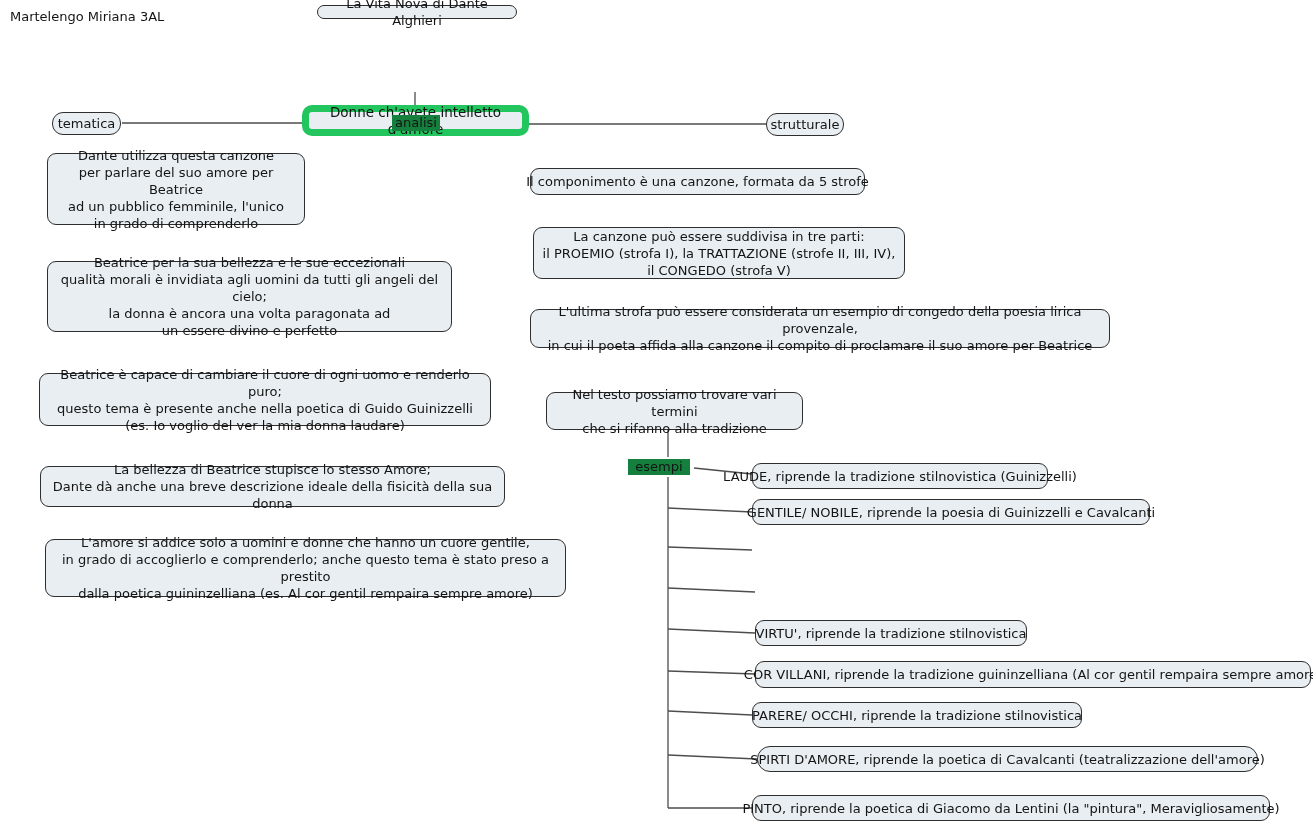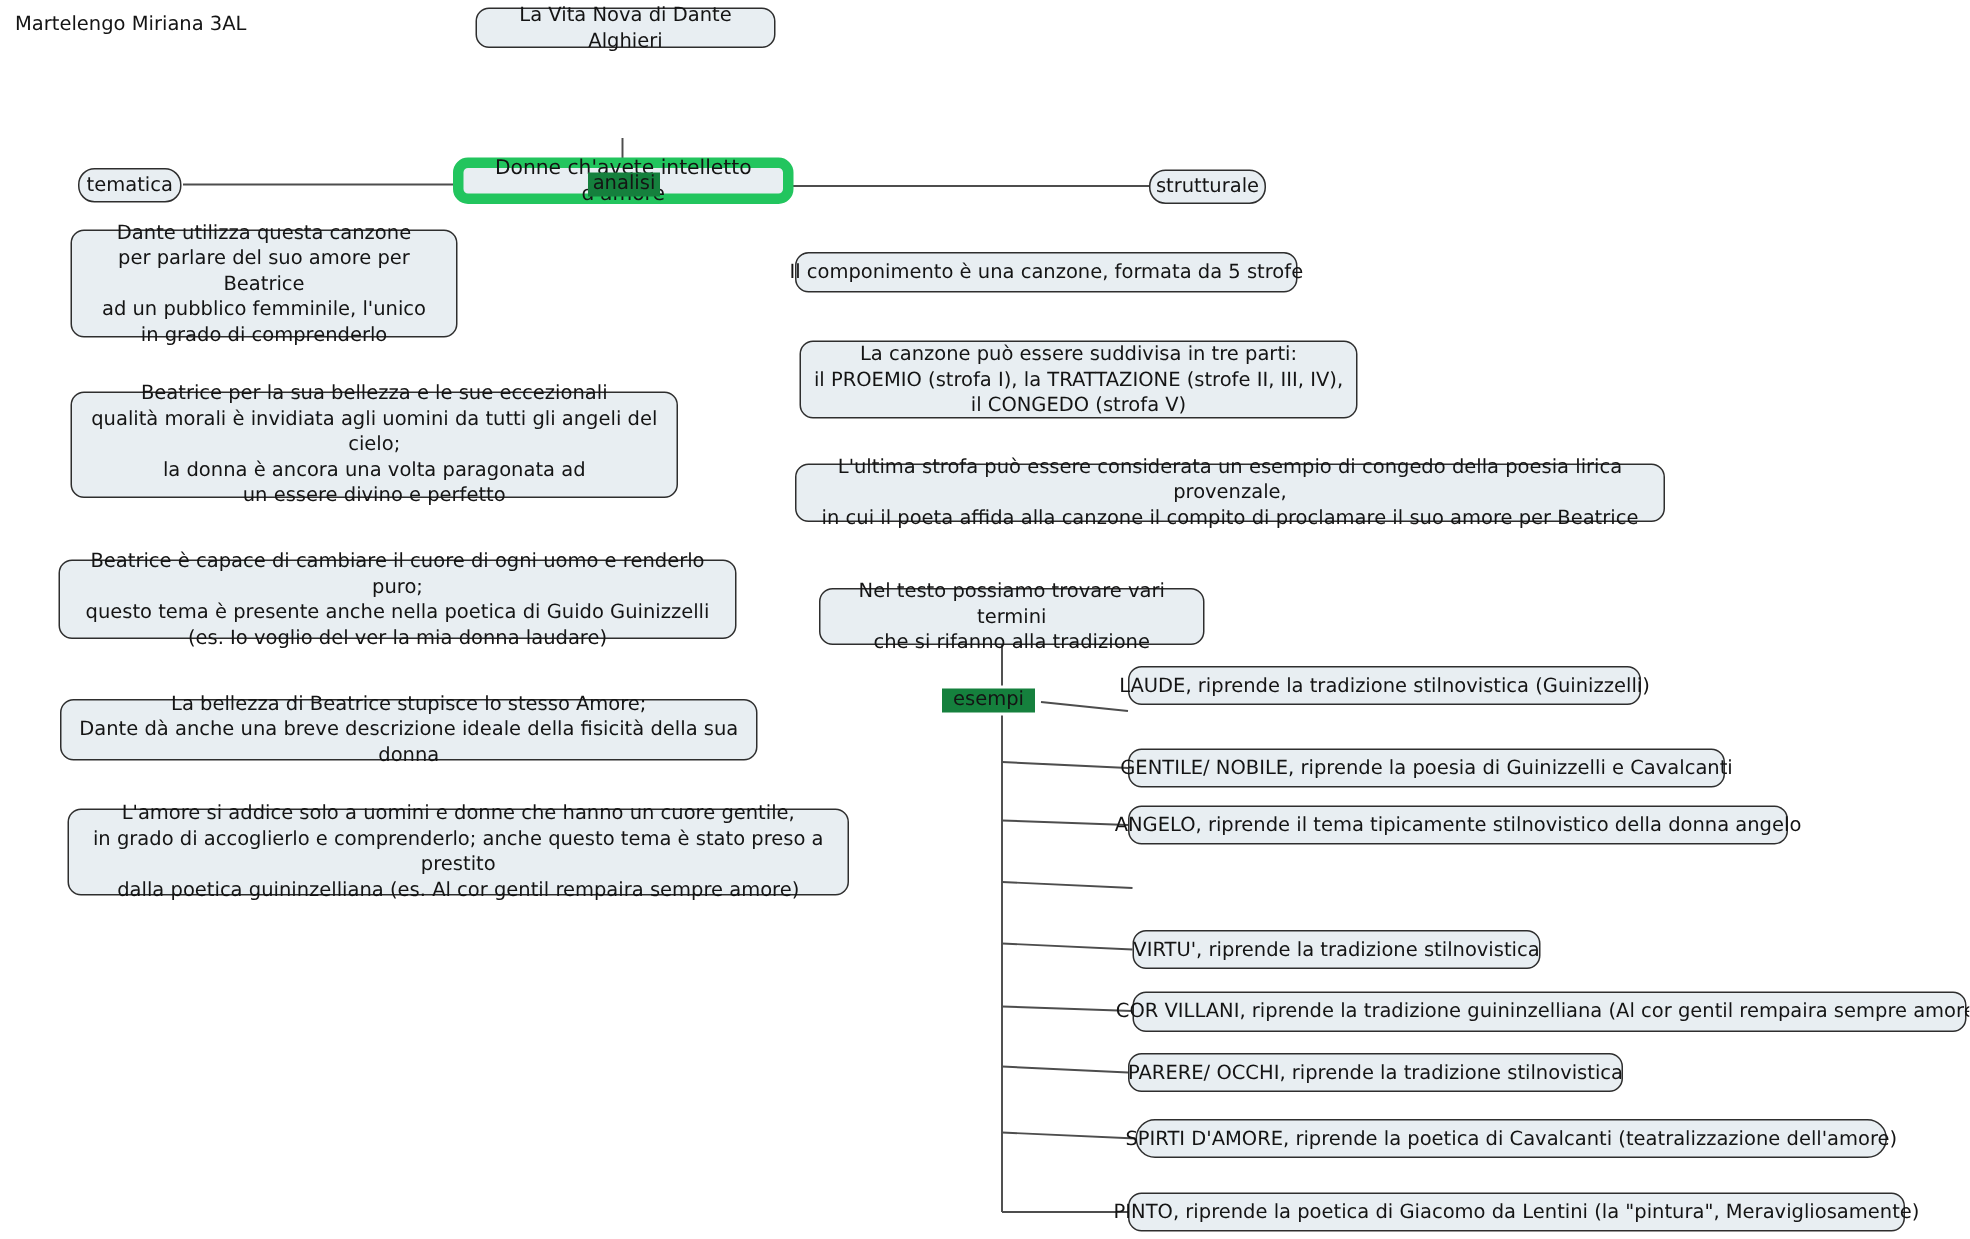--- a/index.html
+++ b/index.html
@@ -63,21 +63,21 @@
     <line x1="668" y1="588" x2="755" y2="592"></line>
     <line x1="668" y1="629" x2="755" y2="633"></line>
     <line x1="668" y1="671" x2="755" y2="674"></line>
     <line x1="668" y1="711" x2="752" y2="715"></line>
     <line x1="668" y1="755" x2="757" y2="759"></line>
     <line x1="668" y1="808" x2="752" y2="808"></line>
   </svg>
 
   <div class="author">Martelengo Miriana 3AL</div>
 
-  <div class="node" style="left:317px;top:5px;width:200px;height:27px;">La Vita Nova di Dante Alghieri</div>
+  <div class="node" style="left:317px;top:5px;width:200px;height:14px;">La Vita Nova di Dante Alghieri</div>
 
   <div class="node root" style="left:302px;top:61px;width:227px;height:31px;">Donne ch'avete intelletto d'amore</div>
 
   <span class="floating-label" style="left:392px;top:115px;width:48px;">analisi</span>
 
   <div class="node pill" style="left:52px;top:112px;width:69px;height:23px;">tematica</div>
 
   <div class="node pill" style="left:766px;top:113px;width:78px;height:23px;">strutturale</div>
 
   <div class="node" style="left:47px;top:153px;width:258px;height:72px;">Dante utilizza questa canzone
@@ -101,22 +101,21 @@
   <div class="node" style="left:533px;top:227px;width:372px;height:52px;">La canzone può essere suddivisa in tre parti:
 il PROEMIO (strofa I), la TRATTAZIONE (strofe II, III, IV),
 il CONGEDO (strofa V)</div>
   <div class="node" style="left:530px;top:309px;width:580px;height:39px;">L'ultima strofa può essere considerata un esempio di congedo della poesia lirica provenzale,
 in cui il poeta affida alla canzone il compito di proclamare il suo amore per Beatrice</div>
   <div class="node" style="left:546px;top:392px;width:257px;height:38px;">Nel testo possiamo trovare vari termini
 che si rifanno alla tradizione</div>
 
   <span class="floating-label" style="left:628px;top:459px;width:62px;">esempi</span>
 
-  <div class="node single" style="left:752px;top:444px;width:342px;height:26px;">LAUDE, riprende la tradizione stilnovistica (Guinizzelli)</div>
+  <div class="node single" style="left:752px;top:463px;width:296px;height:26px;">LAUDE, riprende la tradizione stilnovistica (Guinizzelli)</div>
   <div class="node single" style="left:752px;top:499px;width:398px;height:26px;">GENTILE/ NOBILE, riprende la poesia di Guinizzelli e Cavalcanti</div>
-  <div class="node single" style="left:752px;top:537px;width:440px;height:26px;">ANGELO, riprende il tema tipicamente stilnovistico della donna angelo</div>
   <div class="node single" style="left:755px;top:620px;width:272px;height:26px;">VIRTU', riprende la tradizione stilnovistica</div>
   <div class="node single" style="left:755px;top:661px;width:556px;height:27px;">COR VILLANI, riprende la tradizione guininzelliana (Al cor gentil rempaira sempre amore)</div>
   <div class="node single" style="left:752px;top:702px;width:330px;height:26px;">PARERE/ OCCHI, riprende la tradizione stilnovistica</div>
   <div class="node single" style="left:757px;top:746px;width:501px;height:26px;border-radius:13px;">SPIRTI D'AMORE, riprende la poetica di Cavalcanti (teatralizzazione dell'amore)</div>
   <div class="node single" style="left:752px;top:795px;width:518px;height:26px;">PINTO, riprende la poetica di Giacomo da Lentini (la "pintura", Meravigliosamente)</div>
 
 </div>
 
 </body></html>

